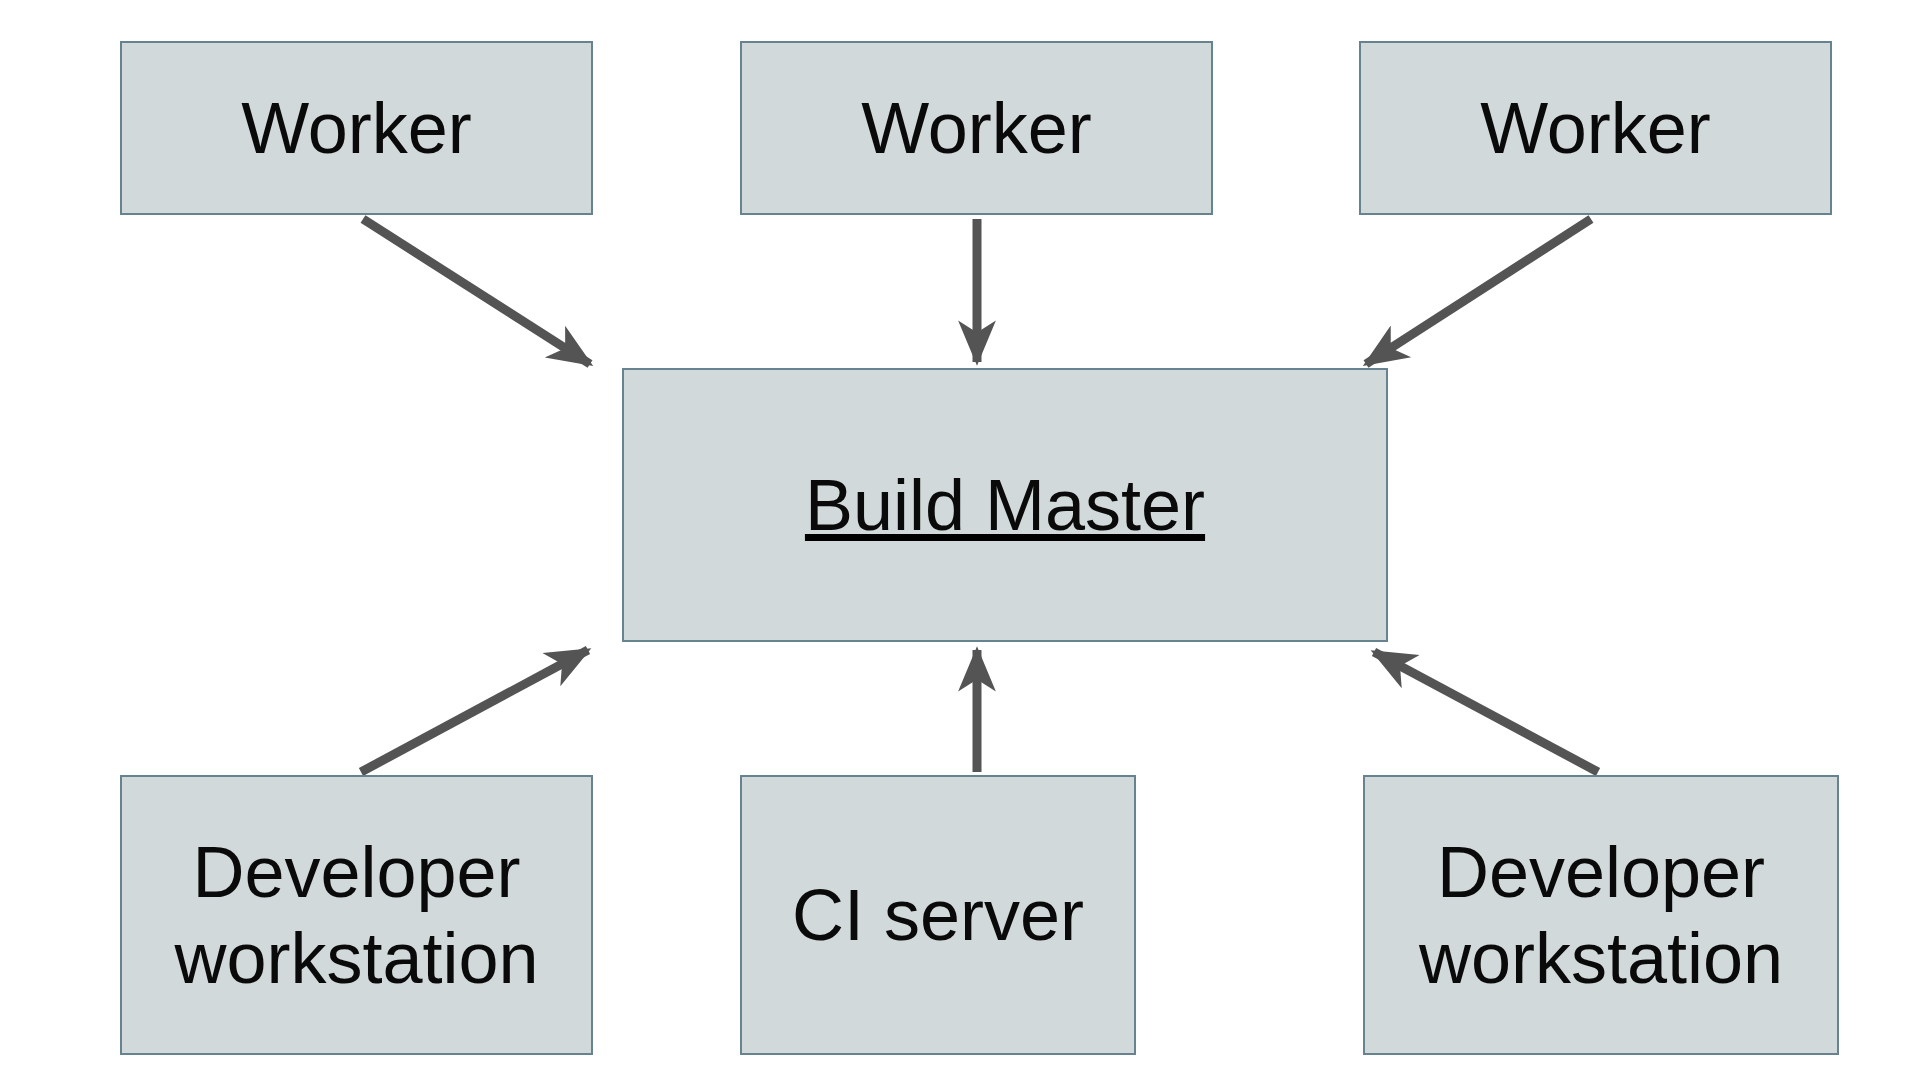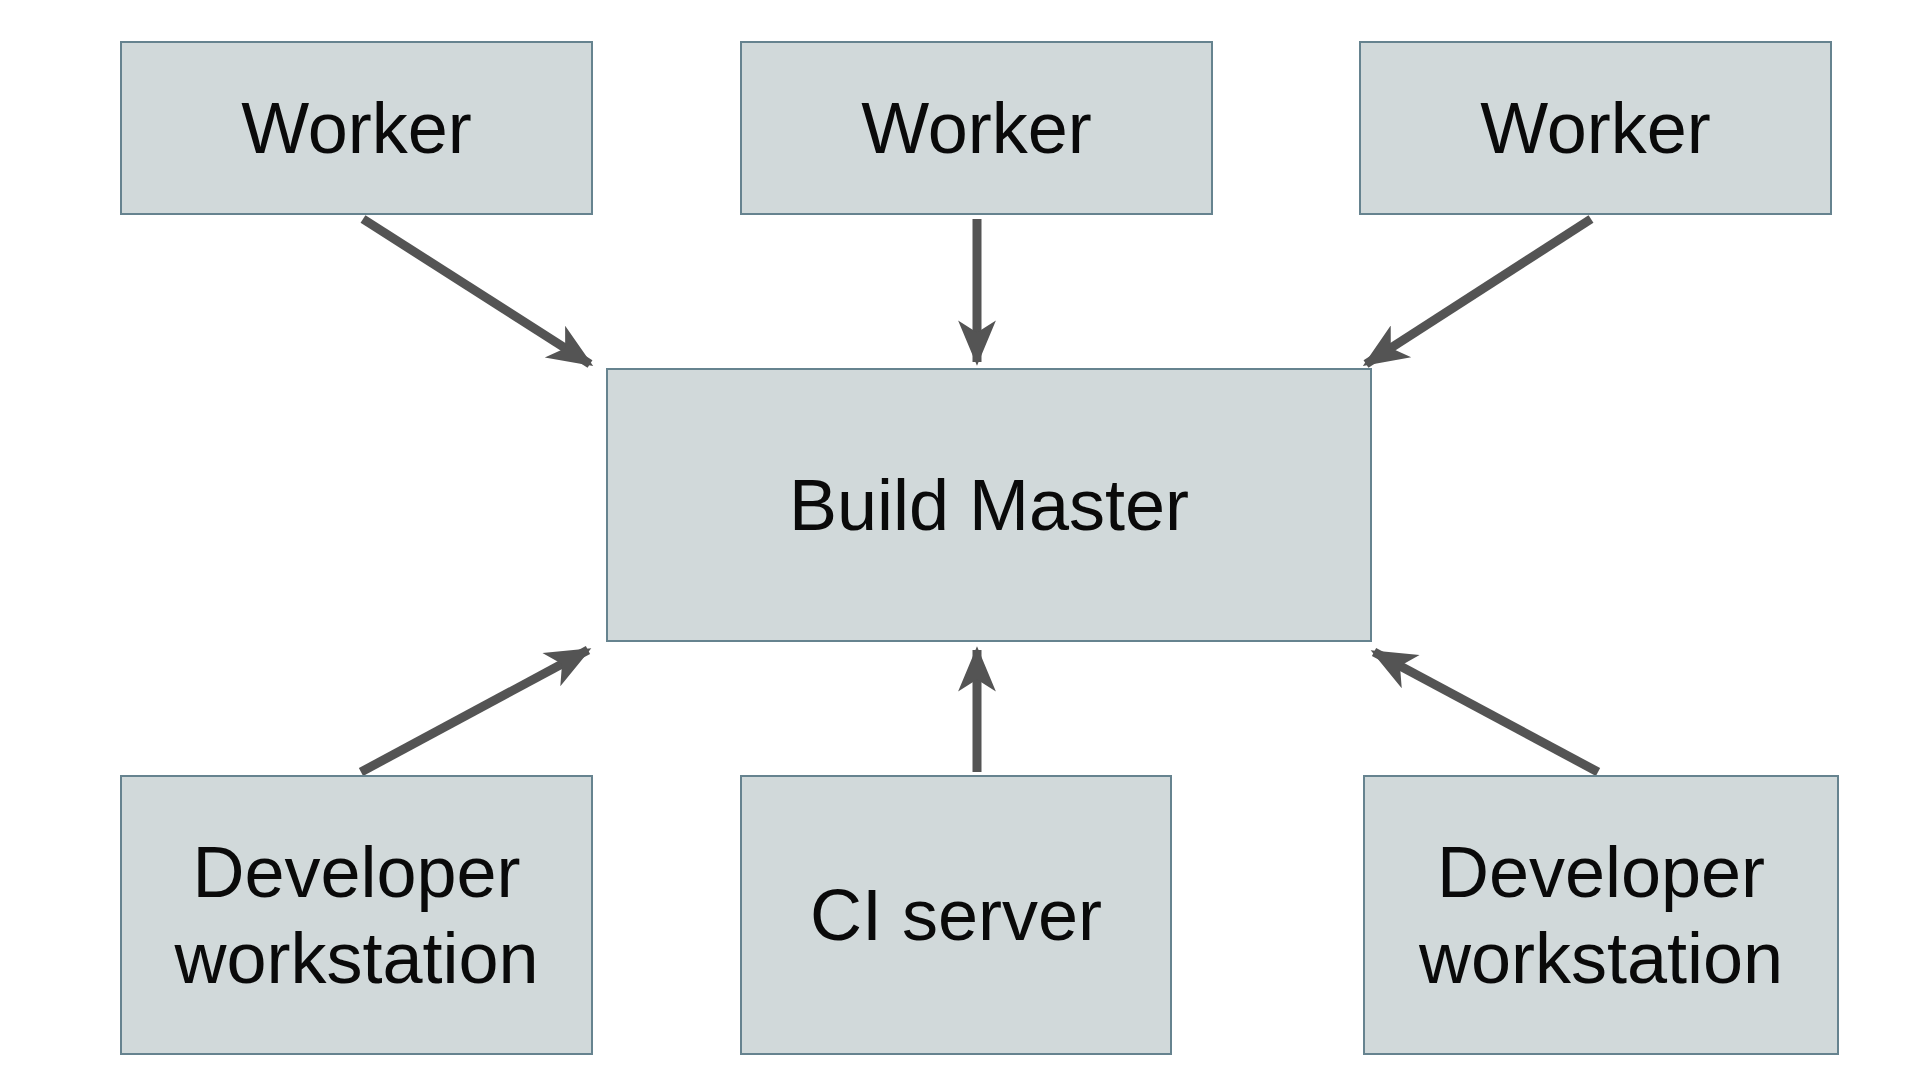--- a/index.html
+++ b/index.html
@@ -30,23 +30,23 @@
     color: var(--text, #0a0a0a);
     font-size: 72px;
     line-height: 1.2;
     letter-spacing: 0px;
     white-space: pre-line;
   }
   
   #node-worker-1      { left: 120px;  top: 41px;  width: 473px; height: 174px; }
   #node-worker-2      { left: 740px;  top: 41px;  width: 473px; height: 174px; }
   #node-worker-3      { left: 1359px; top: 41px;  width: 473px; height: 174px; }
-  #node-build-master  { left: 606px;  top: 368px; width: 766px; height: 274px; }
+  #node-build-master  { left: 622px;  top: 368px; width: 766px; height: 274px; text-decoration: underline; }
   #node-dev-left      { left: 120px;  top: 775px; width: 473px; height: 280px; }
-  #node-ci-server     { left: 740px;  top: 775px; width: 432px; height: 280px; }
+  #node-ci-server     { left: 740px;  top: 775px; width: 396px; height: 280px; }
   #node-dev-right     { left: 1363px; top: 775px; width: 476px; height: 280px; }
 
   #arrows {
     position: absolute;
     left: 0; top: 0;
     width: 1910px;
     height: 1090px;
     pointer-events: none;
   }
   #arrows .edge {

